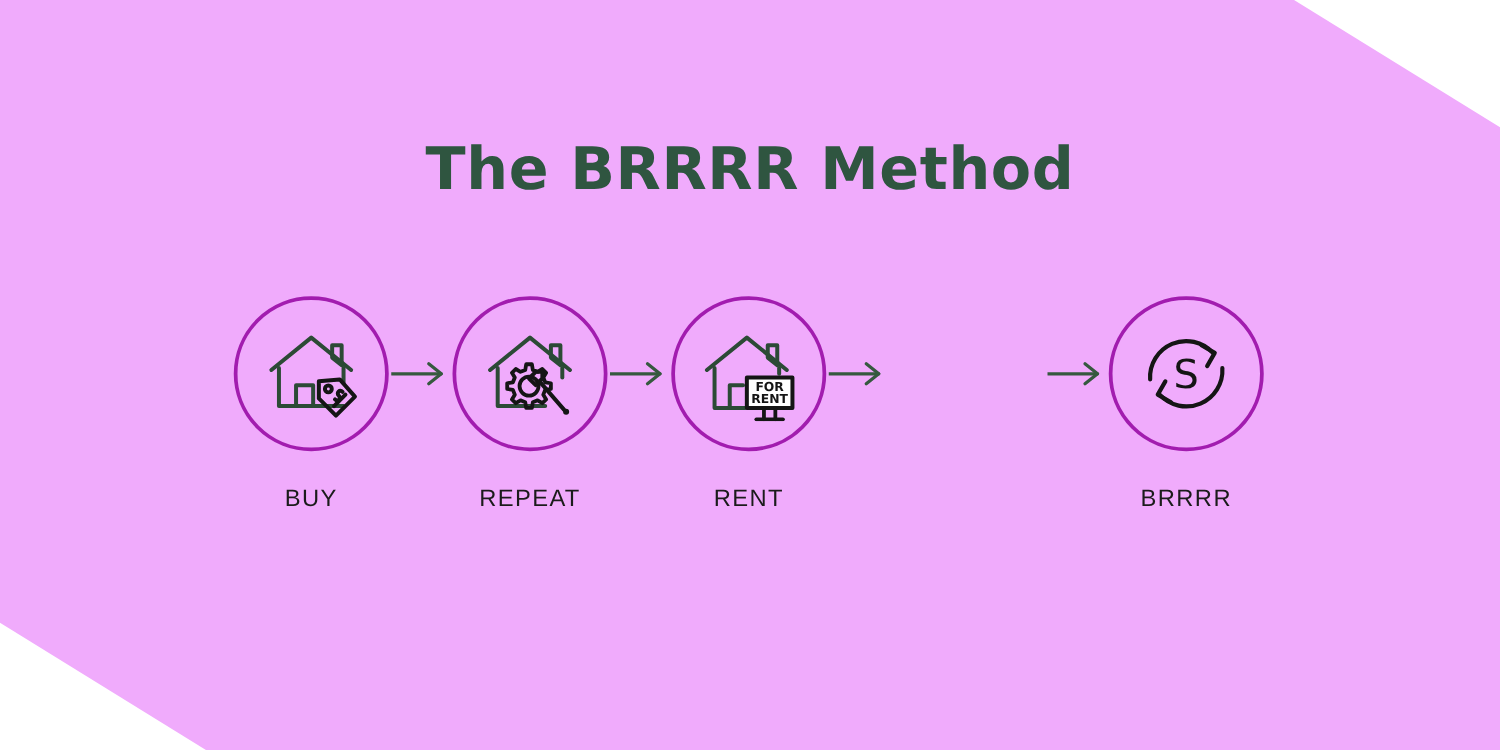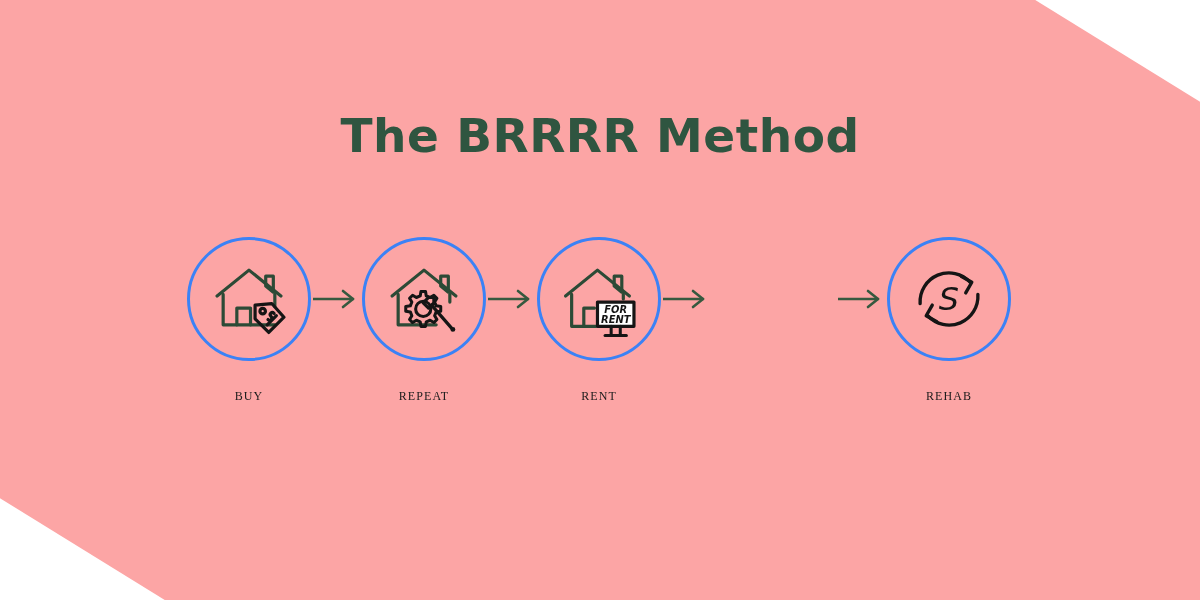--- a/index.html
+++ b/index.html
@@ -12,21 +12,21 @@
     height: 600px;
     background: #ffffff;
     font-family: "Liberation Sans", sans-serif;
     overflow: hidden;
   }
 
   #infographic {
     position: relative;
     width: 1200px;
     height: 600px;
-    background: #fca5a5;
+    background: #f0abfc;
     overflow: hidden;
   }
 
   
   .corner-wedge {
     position: absolute;
     background: #ffffff;
     pointer-events: none;
   }
   .corner-wedge.top-right {
@@ -69,46 +69,45 @@
     position: absolute;
     top: 0;
     width: 124px;
   }
 
   .step-circle {
     position: relative;
     width: 124px;
     height: 124px;
     border-radius: 50%;
-    border: 3px solid #3b82f6;
+    border: 3px solid #a21caf;
     box-sizing: border-box;
     background: transparent;
-    font-style: italic;
   }
 
   .step-icon {
     position: absolute;
     top: 50%;
     left: 50%;
     transform: translate(-50%, -50%);
     width: 76px;
     height: 76px;
     display: block;
   }
 
   .step-label {
     position: absolute;
     top: 152px;
     left: 50%;
     transform: translateX(-50%);
     white-space: nowrap;
-    font-size: 12px;
+    font-size: 19px;
     letter-spacing: 1.1px;
     color: #1b1b1b;
-    font-family: Liberation Serif, serif;
+    font-family: Liberation Sans, sans-serif;
     font-weight: 400;
   }
 
   .arrow {
     position: absolute;
     top: 50px;
     width: 46px;
     height: 24px;
   }
 </style>
@@ -227,17 +226,17 @@
         <svg class="step-icon" viewBox="0 0 100 100">
           <g fill="none" stroke="#151515" stroke-width="4.4" stroke-linecap="round" stroke-linejoin="round">
             <path d="M12 56 A38 38 0 0 1 78 28"></path>
             <path d="M66 20 L80 28 L72 42"></path>
             <path d="M88 44 A38 38 0 0 1 22 72"></path>
             <path d="M34 80 L20 72 L28 58"></path>
           </g>
           <text x="50" y="65" text-anchor="middle" font-family="DejaVu Sans, sans-serif" font-size="42" fill="#151515">S</text>
         </svg>
       </div>
-      <div class="step-label">REHAB</div>
+      <div class="step-label">BRRRR</div>
     </div>
 
   </div>
 </div>
 
 </body></html>

